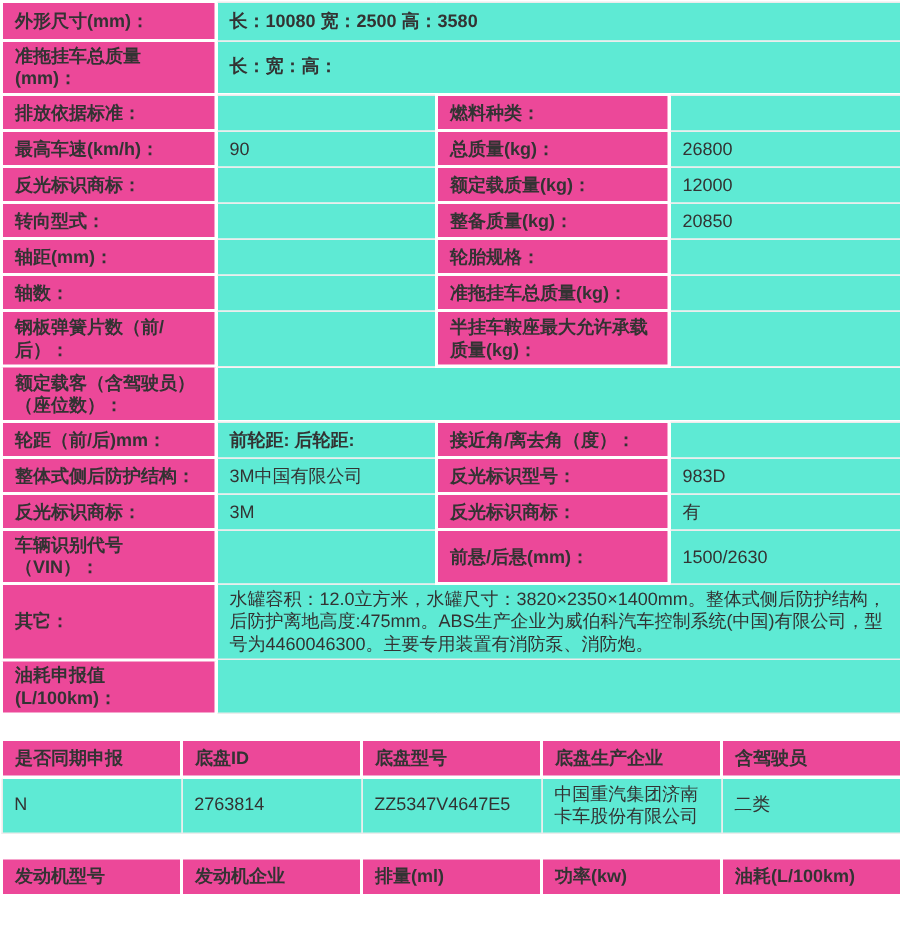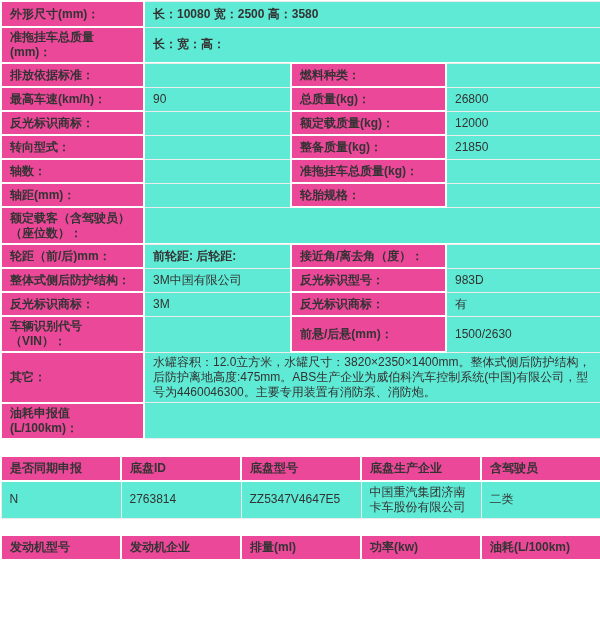--- a/index.html
+++ b/index.html
@@ -63,32 +63,38 @@
     <tr>
       <th>反光标识商标：</th>
       <td></td>
       <th>额定载质量(kg)：</th>
       <td>12000</td>
     </tr>
     <tr>
       <th>转向型式：</th>
       <td></td>
       <th>整备质量(kg)：</th>
-      <td>21850</td>
+      <td>20850</td>
+    </tr>
+    <tr>
+      <th>轴距(mm)：</th>
+      <td></td>
+      <th>轮胎规格：</th>
+      <td></td>
     </tr>
     <tr>
       <th>轴数：</th>
       <td></td>
       <th>准拖挂车总质量(kg)：</th>
       <td></td>
     </tr>
-    <tr>
-      <th>轴距(mm)：</th>
+    <tr class="rh37">
+      <th>钢板弹簧片数（前/后）：</th>
       <td></td>
-      <th>轮胎规格：</th>
+      <th>半挂车鞍座最大允许承载质量(kg)：</th>
       <td></td>
     </tr>
     <tr class="rh37">
       <th>额定载客（含驾驶员）（座位数）：</th>
       <td colspan="3"></td>
     </tr>
     <tr>
       <th>轮距（前/后)mm：</th>
       <td class="bv">前轮距: 后轮距:</td>
       <th>接近角/离去角（度）：</th>

